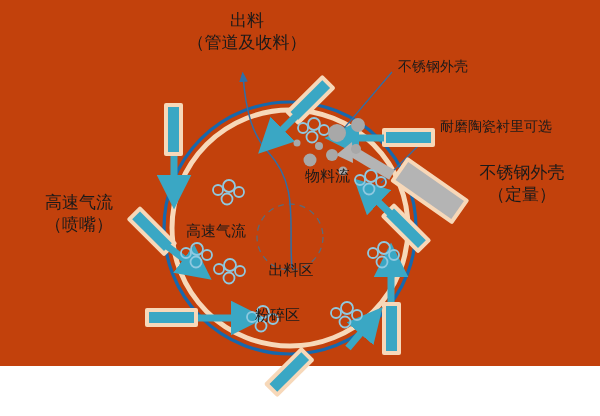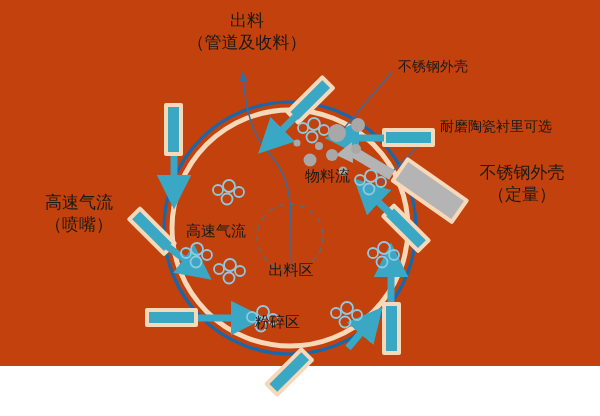--- a/index.html
+++ b/index.html
@@ -168,15 +168,15 @@
 
   <div class="lbl big c" style="left:4px;top:192px;width:150px;">高速气流
 （喷嘴）</div>
 
   <div class="lbl sml" style="left:186px;top:222px;">高速气流</div>
 
   <div class="lbl sml" style="left:305px;top:167px;">物料流</div>
 
   <div class="lbl sml c" style="left:262px;top:231px;width:58px;margin-top:30px;">出料区</div>
 
-  <div class="lbl sml" style="left:255px;top:313px;">粉碎区</div>
+  <div class="lbl sml" style="left:255px;top:306px;">粉碎区</div>
 
 </div>
 
 </body></html>

